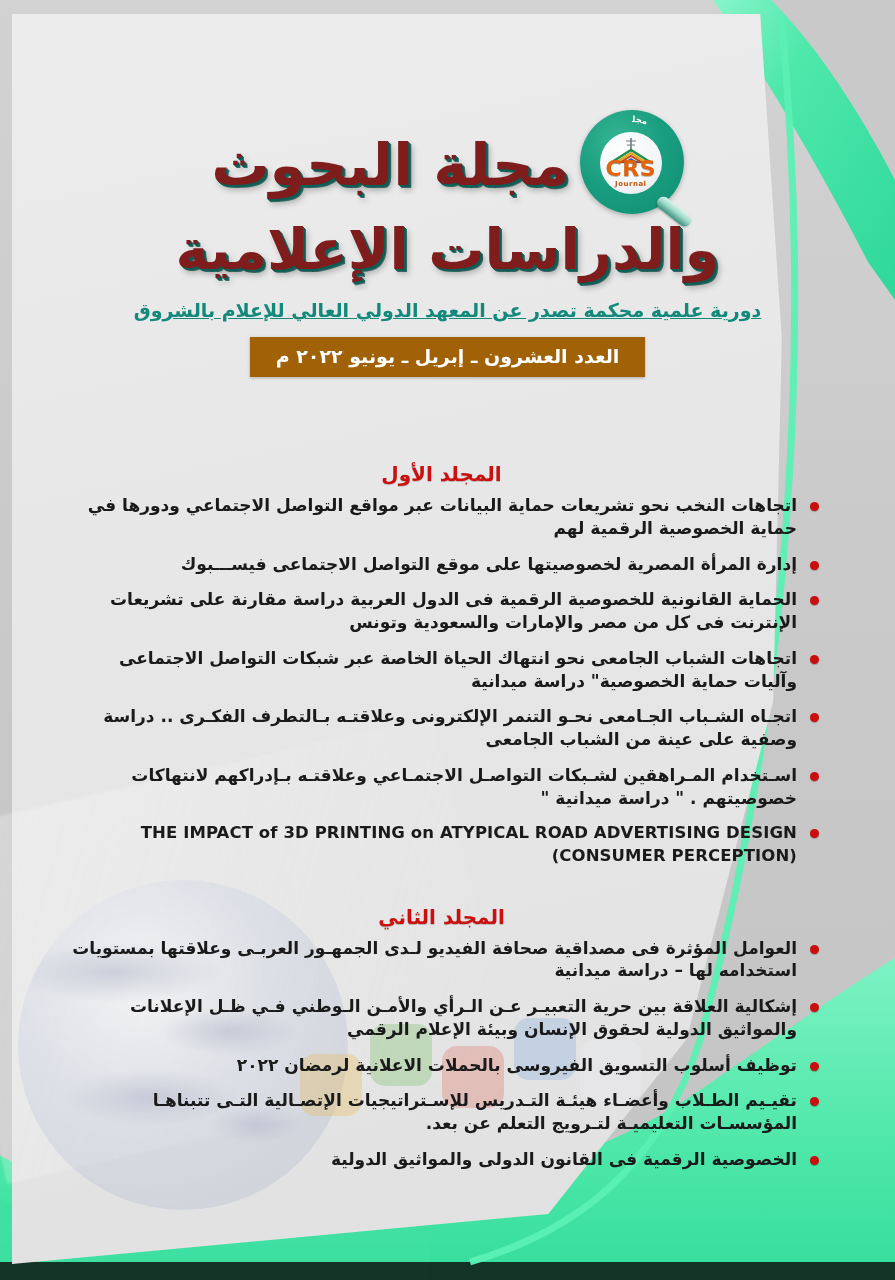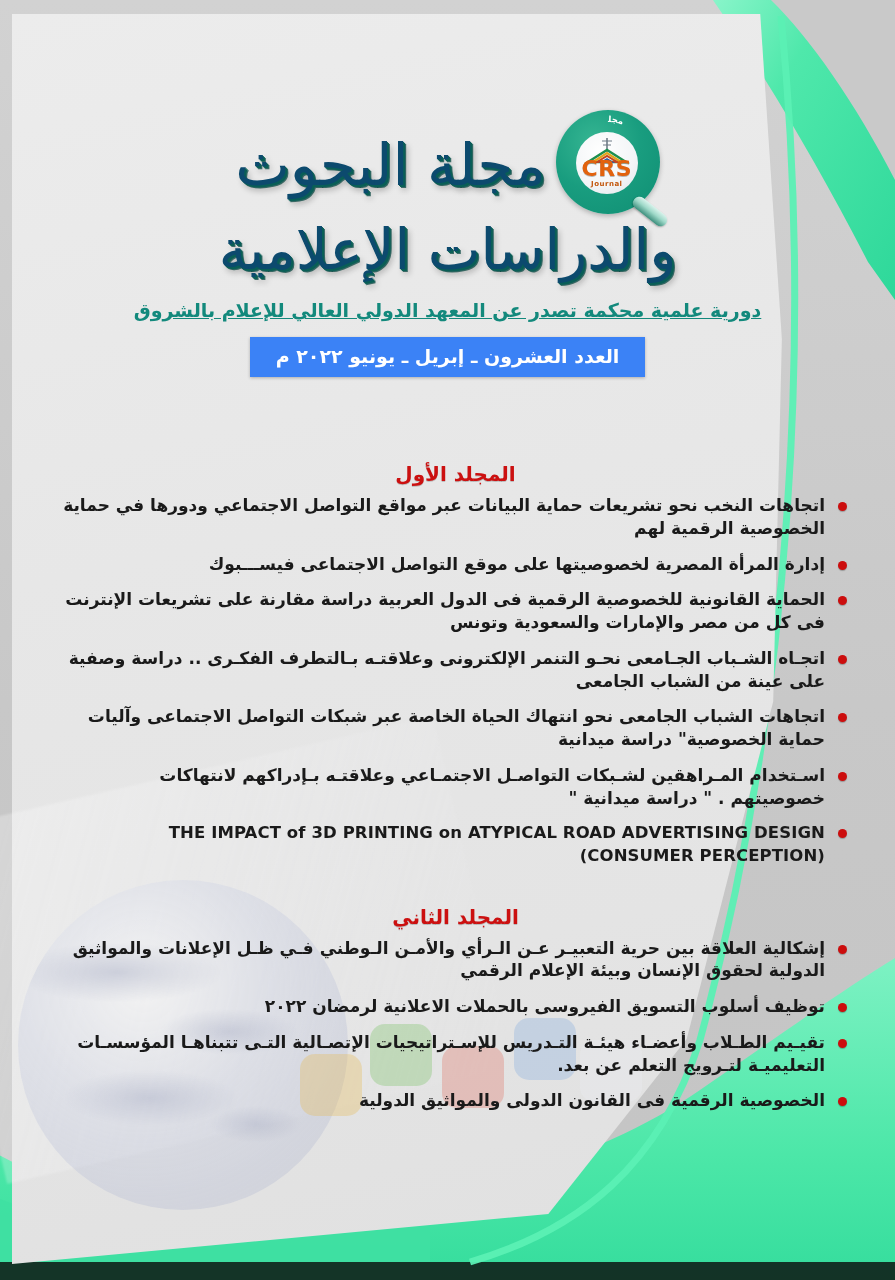--- a/index.html
+++ b/index.html
@@ -104,52 +104,52 @@
   .logo .glass{
     position:absolute;right:-10px;bottom:-4px;
     width:40px;height:13px;border-radius:7px;
     background:linear-gradient(180deg,#d9f3ec 0%,#9fd9c9 45%,#3d8f7d 100%);
     transform:rotate(38deg);
     box-shadow:0 1px 2px rgba(0,0,0,.3);
   }
 
   .t-line{
     font-family:"DejaVu Sans","Liberation Sans",sans-serif;
-    font-weight:normal;
-    color:#0c4a6e;
+    font-weight:bold;
+    color:#7f1d1d;
     line-height:1.06;
     text-shadow:
        1px 1px 0 #0a5f57,
        2px 2px 0 #0a5f57,
        3px 3px 0 rgba(8,72,66,.75),
        4px 5px 6px rgba(0,0,0,.28);
   }
   .t1{font-size:58px;}
   .t2{font-size:56px;margin-top:6px;}
 
   .subtitle{
     margin-top:20px;
     font-size:19px;font-weight:bold;color:#13897c;
     letter-spacing:0px;
     text-decoration:underline;
   }
   .issue-wrap{margin-top:16px;}
   .issue-badge{
     display:inline-block;
-    background:#3b82f6;
+    background:#a16207;
     color:#ffffff;
     font-size:19px;font-weight:bold;
     padding:8px 26px 10px;
     border-radius:0;
     box-shadow:0 1px 3px rgba(0,0,0,.25);
   }
 
   
   .content{
-    position:absolute;left:60px;right:44px;top:452px;
+    position:absolute;left:60px;right:72px;top:452px;
   }
   .vol-head{
     text-align:center;
     color:#cc1010;
     font-size:20px;font-weight:bold;
     margin:10px 0 8px;
     text-shadow:0 1px 0 rgba(0,0,0,.18);
   }
   .vol-head.second{margin-top:38px;}
 
@@ -280,39 +280,43 @@
       <li>
         <span class="bullet"></span>
         <span class="txt">إدارة المرأة المصرية لخصوصيتها على موقع التواصل الاجتماعى فيســـبوك</span>
       </li>
       <li>
         <span class="bullet"></span>
         <span class="txt">الحماية القانونية للخصوصية الرقمية فى الدول العربية دراسة مقارنة على تشريعات الإنترنت فى كل من مصر والإمارات والسعودية وتونس</span>
       </li>
       <li>
         <span class="bullet"></span>
+        <span class="txt">اتجاهات الشباب الجامعى نحو انتهاك الحياة الخاصة عبر شبكات التواصل الاجتماعى وآليات حماية الخصوصية"  دراسة ميدانية</span>
+      </li>
+      <li>
+        <span class="bullet"></span>
         <span class="txt">اتجـاه الشـباب الجـامعى نحـو التنمر الإلكترونى وعلاقتـه بـالتطرف الفكـرى .. دراسة وصفية على عينة من الشباب الجامعى</span>
       </li>
       <li>
         <span class="bullet"></span>
-        <span class="txt">اتجاهات الشباب الجامعى نحو انتهاك الحياة الخاصة عبر شبكات التواصل الاجتماعى وآليات حماية الخصوصية"  دراسة ميدانية</span>
-      </li>
-      <li>
-        <span class="bullet"></span>
         <span class="txt">اسـتخدام المـراهقين لشـبكات التواصـل الاجتمـاعي وعلاقتـه بـإدراكهم لانتهاكات خصوصيتهم . " دراسة ميدانية "</span>
       </li>
       <li class="en">
         <span class="bullet"></span>
         <span class="txt">THE IMPACT of 3D PRINTING on ATYPICAL ROAD ADVERTISING DESIGN (CONSUMER PERCEPTION)</span>
       </li>
     </ul>
 
     <div class="vol-head second">المجلد الثاني</div>
 
     <ul class="items v2">
+      <li>
+        <span class="bullet"></span>
+        <span class="txt">العوامل المؤثرة فى مصداقية صحافة الفيديو لـدى الجمهـور العربـى وعلاقتها بمستويات استخدامه لها –  دراسة ميدانية</span>
+      </li>
       <li>
         <span class="bullet"></span>
         <span class="txt">إشكالية العلاقة بين حرية التعبيـر عـن الـرأي والأمـن الـوطني فـي ظـل الإعلانات والمواثيق الدولية لحقوق الإنسان وبيئة الإعلام الرقمي</span>
       </li>
       <li>
         <span class="bullet"></span>
         <span class="txt">توظيف أسلوب التسويق الفيروسى بالحملات الاعلانية  لرمضان ٢٠٢٢</span>
       </li>
       <li>
         <span class="bullet"></span>

